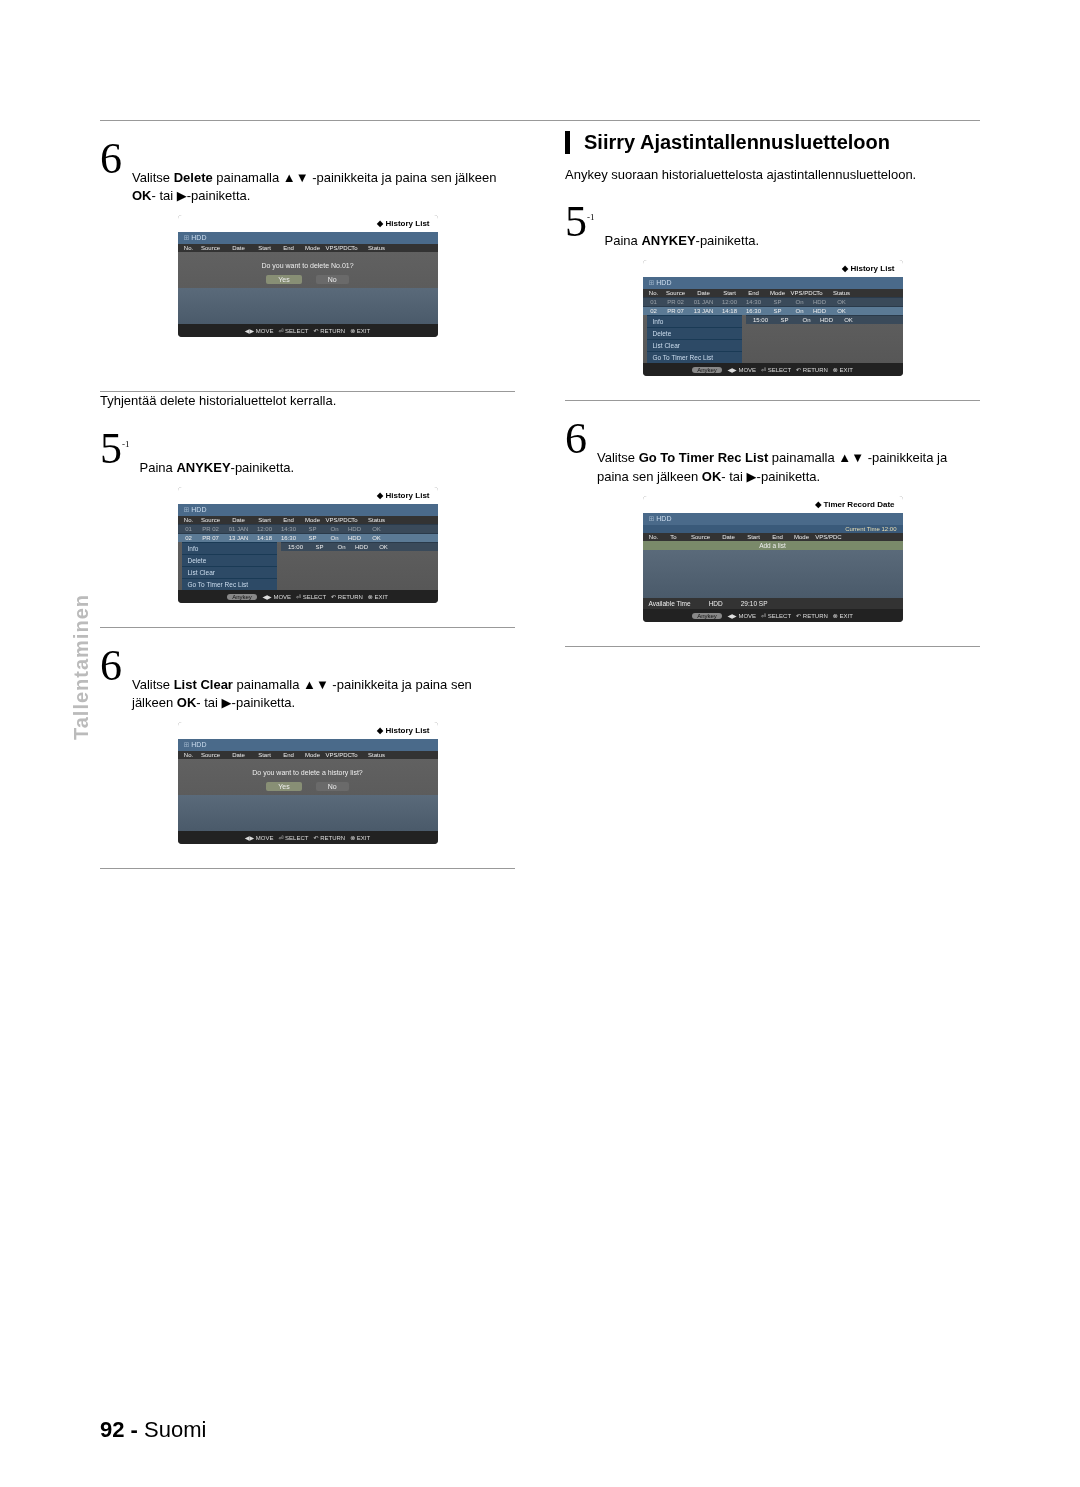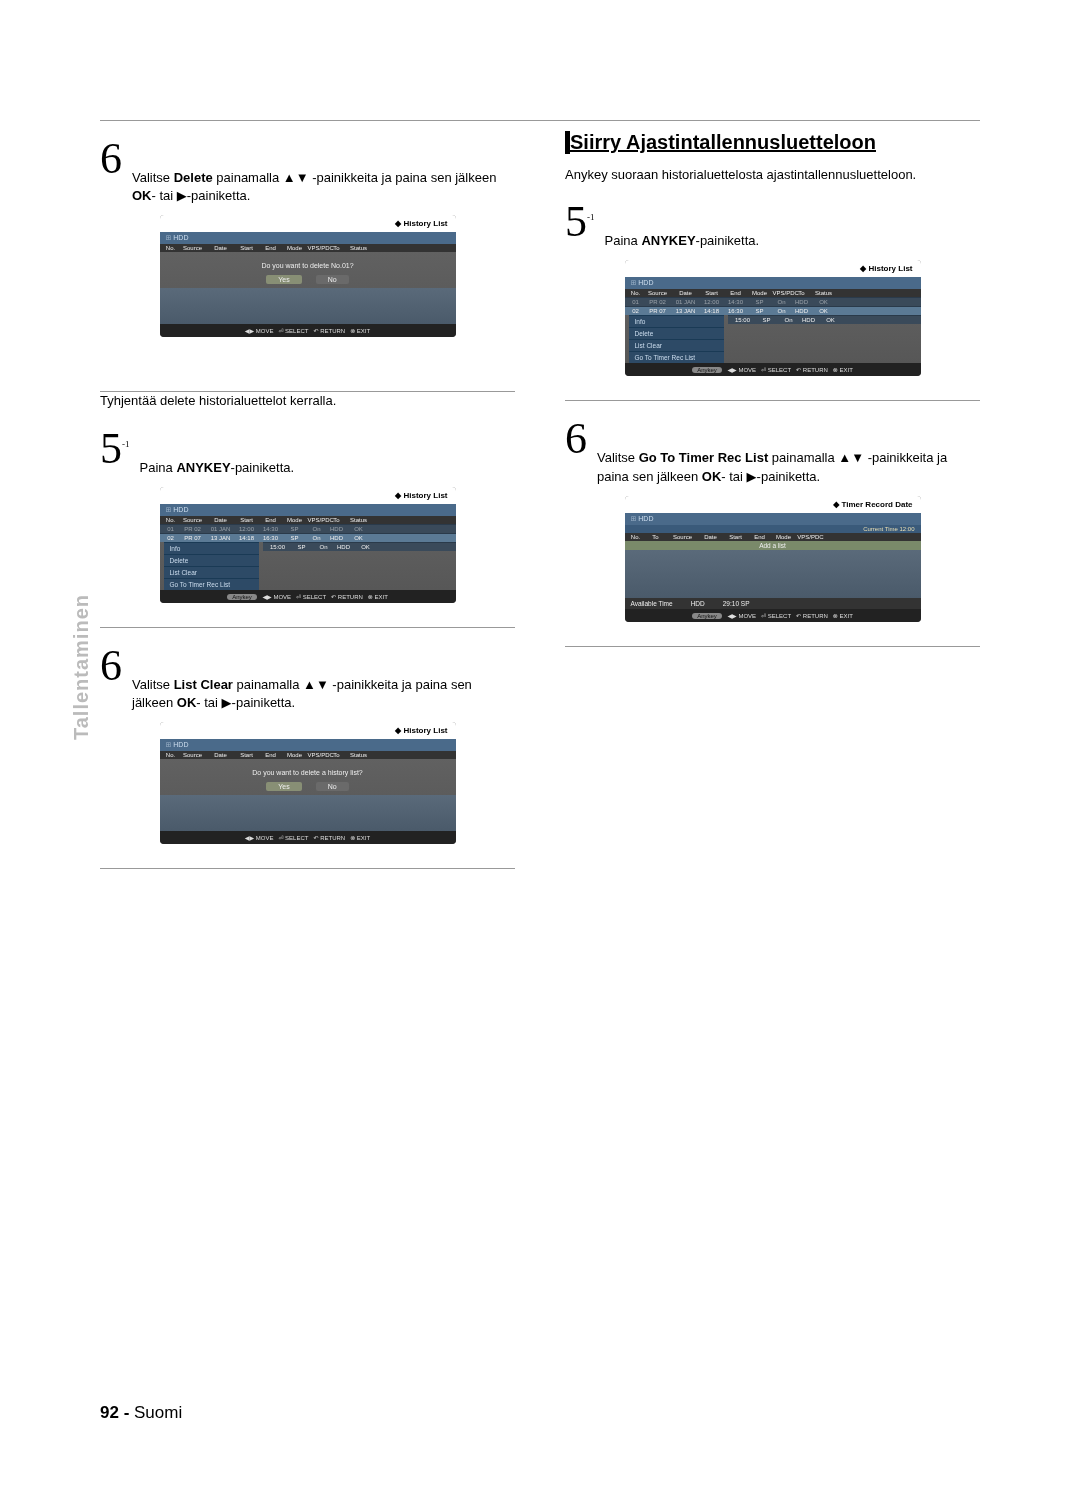--- a/index.html
+++ b/index.html
@@ -31,30 +31,30 @@
     font-family: Georgia, serif;
     font-size: 44px;
     line-height: 0.9;
     font-weight: normal;
   }
   .step-text { font-size: 13px; line-height: 1.4; padding-top: 4px; margin-top: 26px; }
   .section-h {
     font-size: 20px;
     font-weight: bold;
     margin: 10px 0 12px 0;
+    padding-left: 14px;
     border-left: 5px solid #000;
-    text-decoration: underline;
   }
   .body-text { font-size: 13px; line-height: 1.4; margin-bottom: 14px; }
-  .page-num { position: absolute; bottom: 64px; left: 100px; font-size: 17px; }
+  .page-num { position: absolute; bottom: 44px; left: 100px; font-size: 22px; }
   .page-num b { font-weight: bold; }
 
   
   .osd {
-    width: 296px;
+    width: 260px;
     margin: 10px auto 24px auto;
     background: linear-gradient(#666, #555);
     border-radius: 4px;
     overflow: hidden;
     font-size: 7px;
     color: #eee;
   }
   .osd-top {
     background: #fff;
     color: #000;

